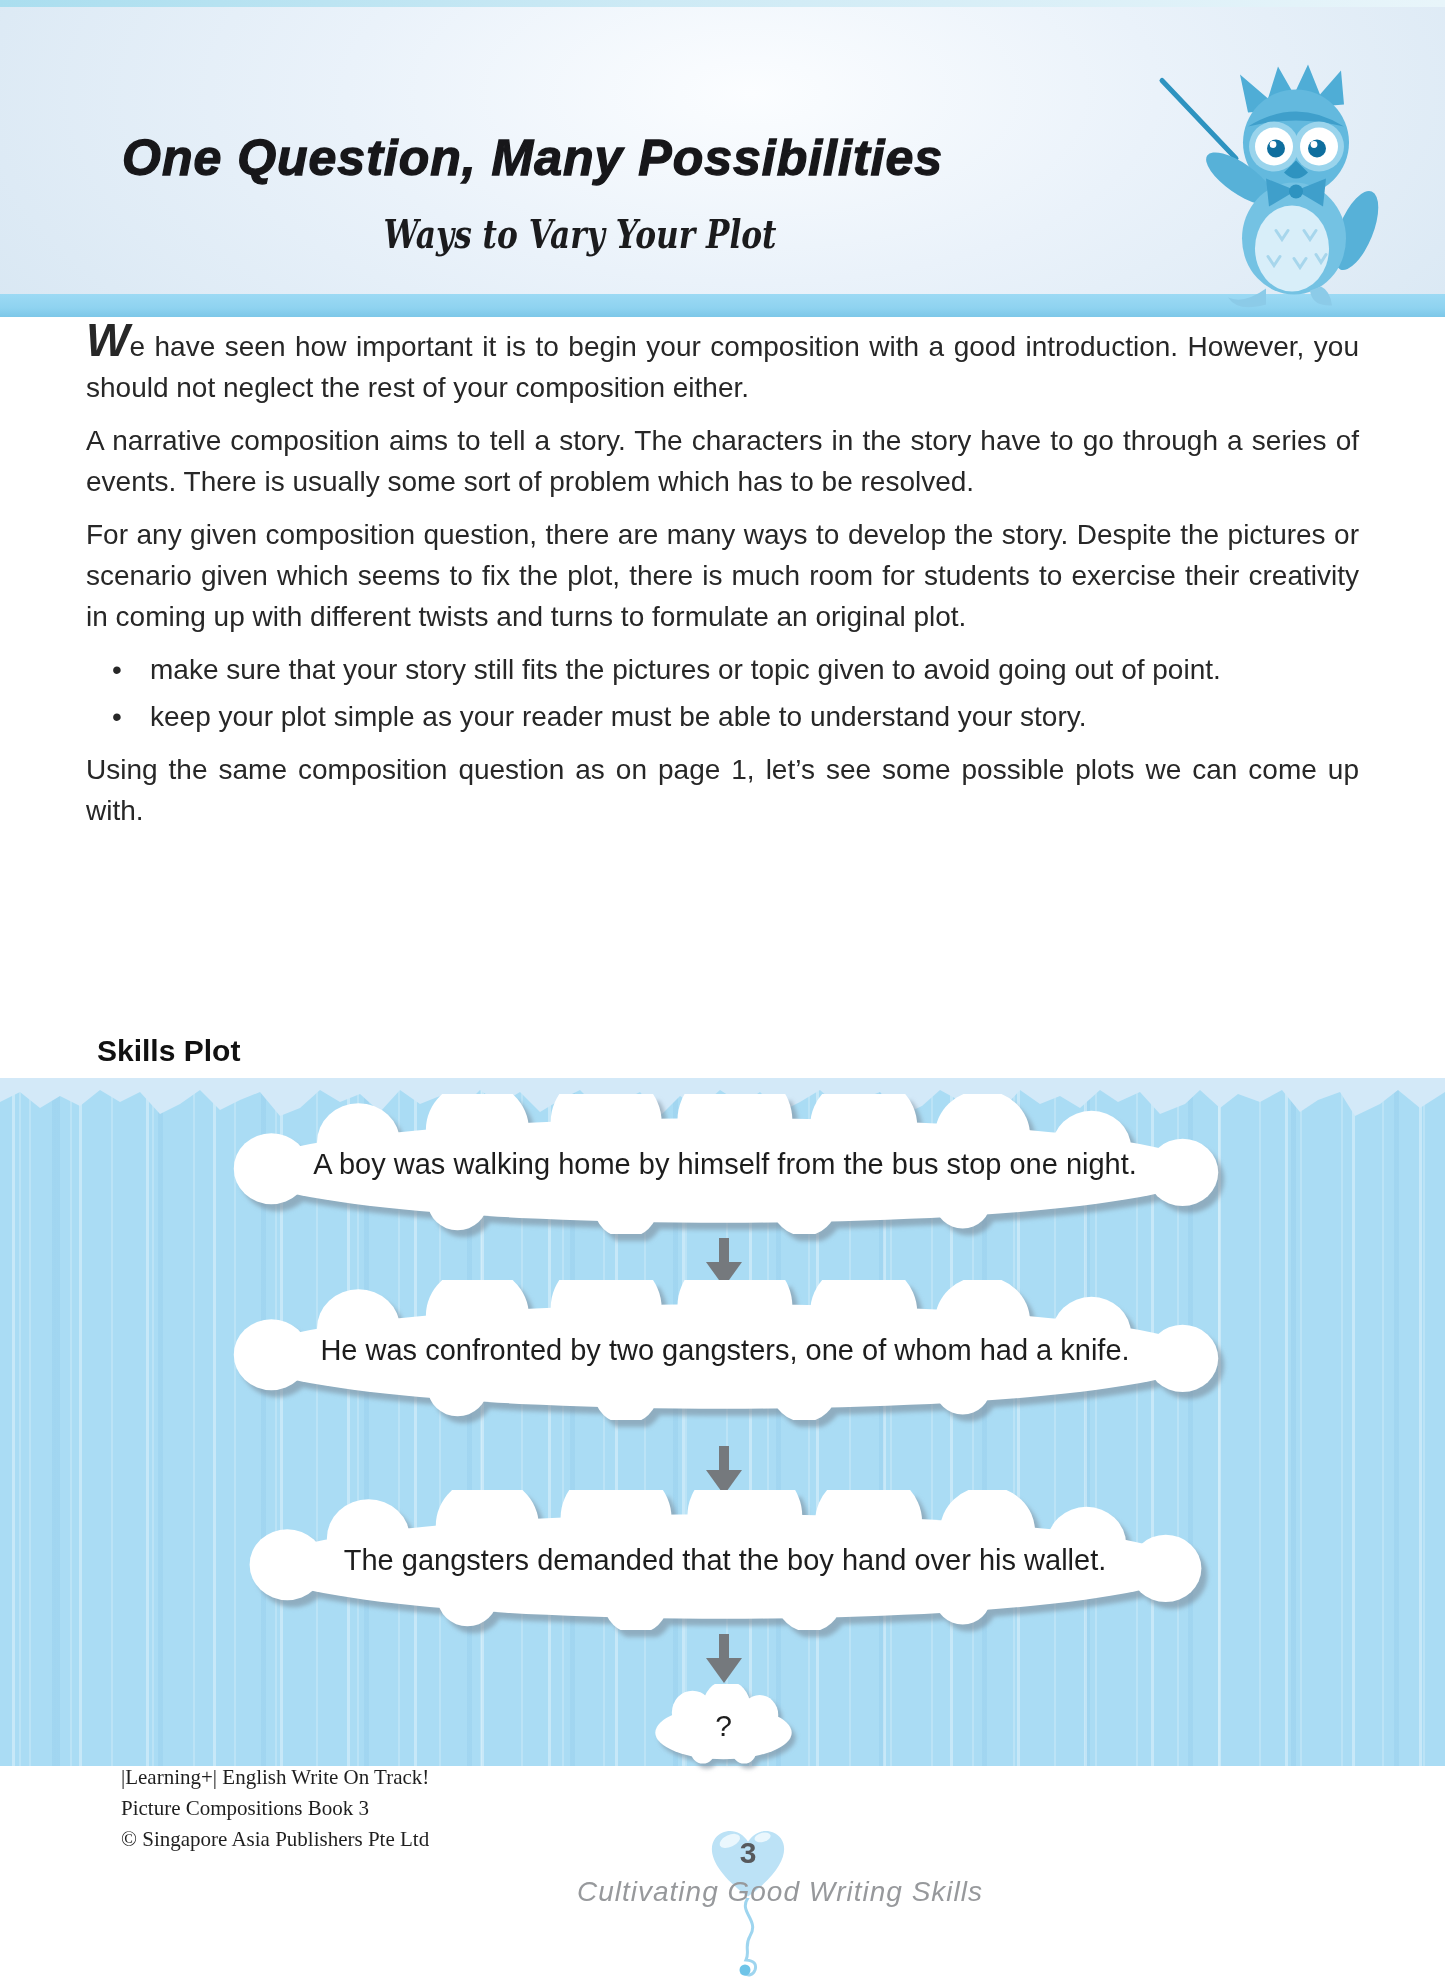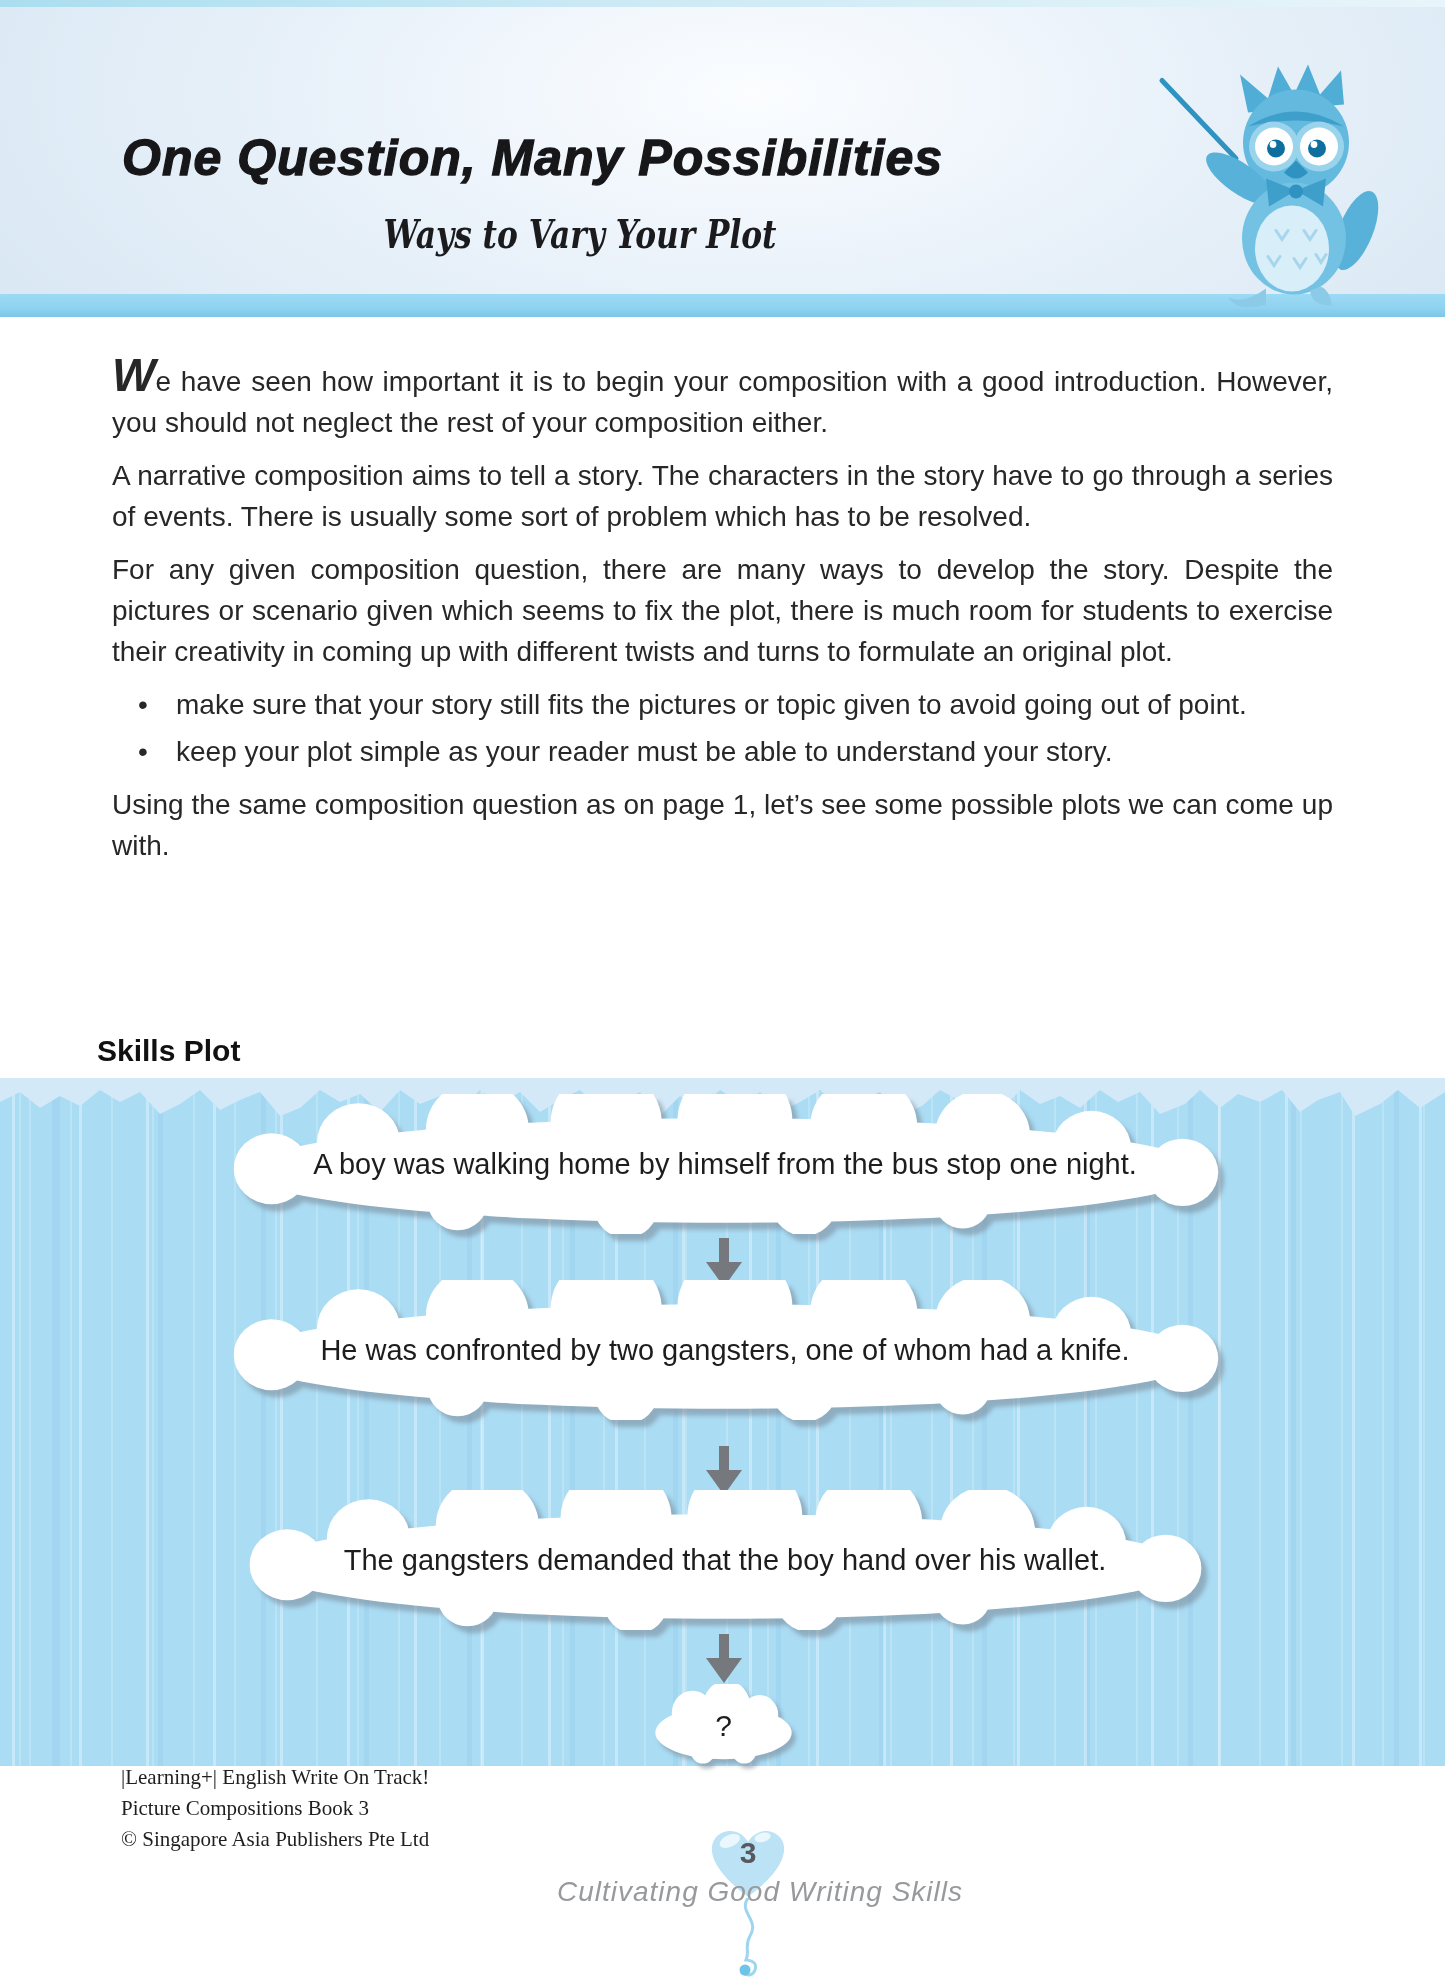--- a/index.html
+++ b/index.html
@@ -21,22 +21,22 @@
   .page-subtitle{
     position:absolute;left:0;top:203px;width:1160px;text-align:center;
     font-family:"DejaVu Serif",serif;font-style:italic;font-weight:600;
     font-size:40px;color:#1b1b1d;transform:scaleX(.78);
   }
   .header-band{position:absolute;left:0;top:294px;width:100%;height:23px;
     background:linear-gradient(180deg,#9cdaf4 0%,#8fd3f0 60%,#7cc7e8 100%);}
   .owl{position:absolute;left:1136px;top:58px;width:300px;height:250px;z-index:5;}
   
   .body-copy{
-    position:absolute;left:0;top:361px;width:100%;box-sizing:border-box;
-    padding:0 112px;font-size:28px;line-height:41px;text-align:justify;
+    position:absolute;left:0;top:326px;width:100%;box-sizing:border-box;
+    padding:0 86px;font-size:28px;line-height:41px;text-align:justify;
   }
   .body-copy p{margin:0 0 12px 0;}
   .dropcap{font-size:46px;font-weight:bold;font-style:italic;line-height:28px;}
   ul.points{list-style:none;margin:0 0 12px 0;padding:0;}
   ul.points li{position:relative;padding-left:64px;margin:0 0 6px 0;}
   ul.points li .bullet{position:absolute;left:26px;top:0;}
   .basic-plot-heading{
     position:absolute;left:97px;top:1034px;font-size:30px;font-weight:bold;color:#111;
   }
   
@@ -80,21 +80,21 @@
     position:absolute;left:97px;top:1762px;
     font-family:"Liberation Serif",serif;font-size:21px;line-height:31px;color:#1f1f1f;margin-left:24px;
   }
   .balloon{position:absolute;left:702px;top:1820px;width:92px;height:82px;}
   .balloon svg{position:absolute;inset:0;width:100%;height:100%;}
   .page-number{
     position:absolute;left:0;top:16px;width:100%;text-align:center;
     font-size:30px;font-weight:bold;color:#57595c;
   }
   .slogan{
-    position:absolute;left:400px;top:1876px;width:720px;text-align:center;
+    position:absolute;left:420px;top:1876px;width:720px;text-align:center;
     font-style:italic;font-size:28px;color:#97999c;letter-spacing:1px;
   }
   .balloon-string{position:absolute;left:718px;top:1898px;width:60px;height:80px;}
 </style>
 </head>
 <body>
 
 <div class="page">
 
   <div class="top-strip"></div>

